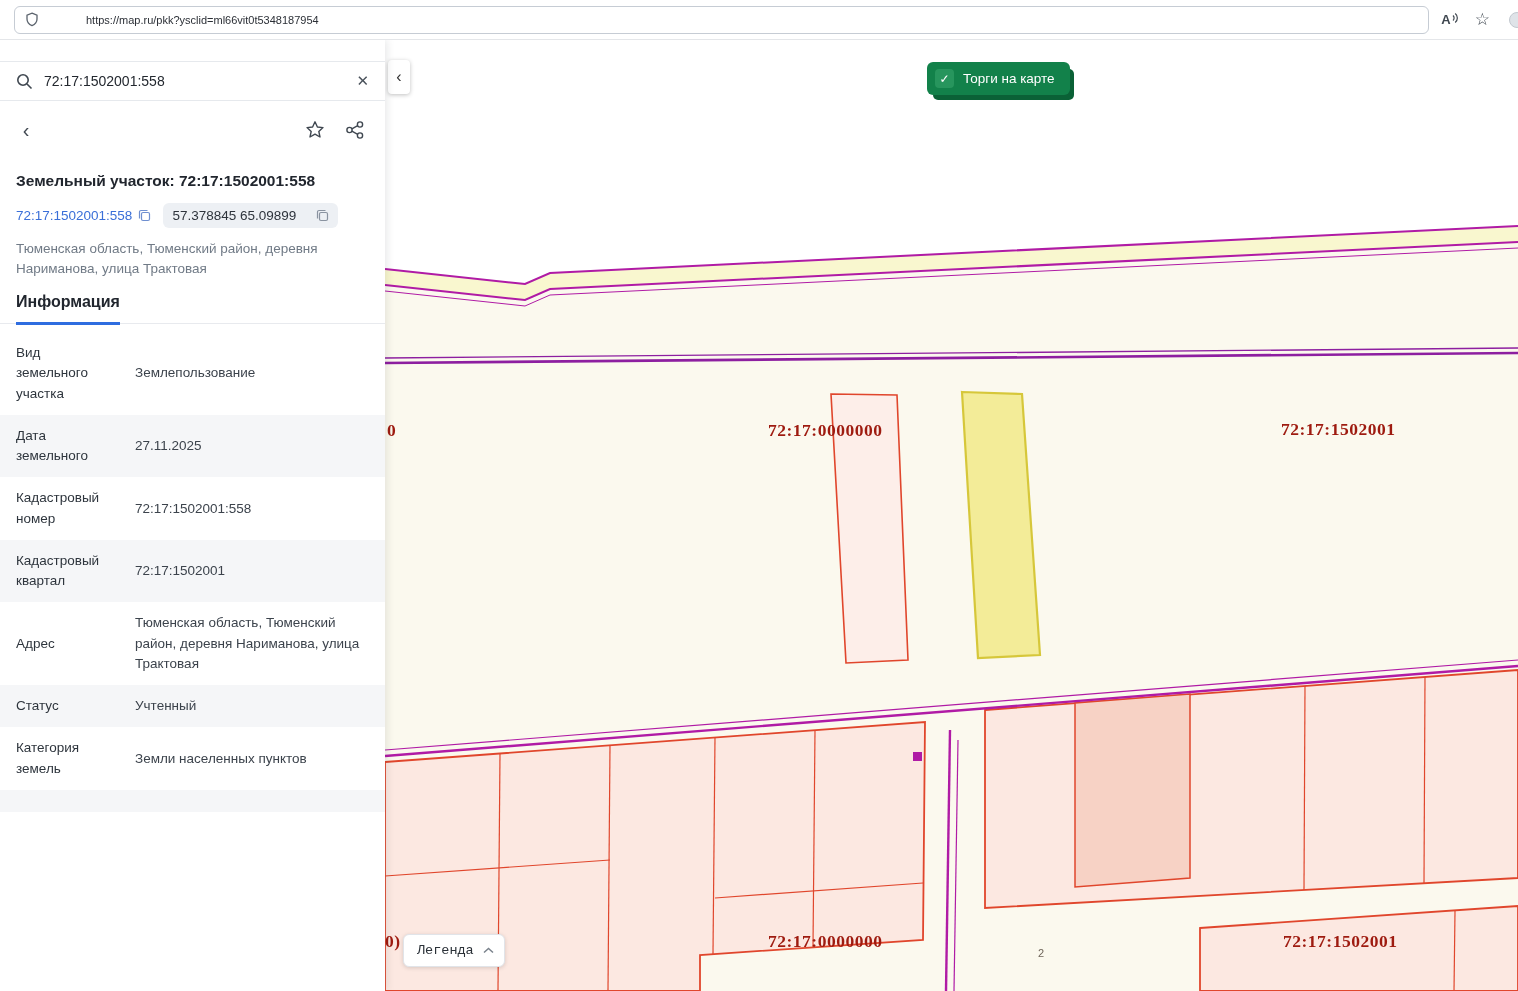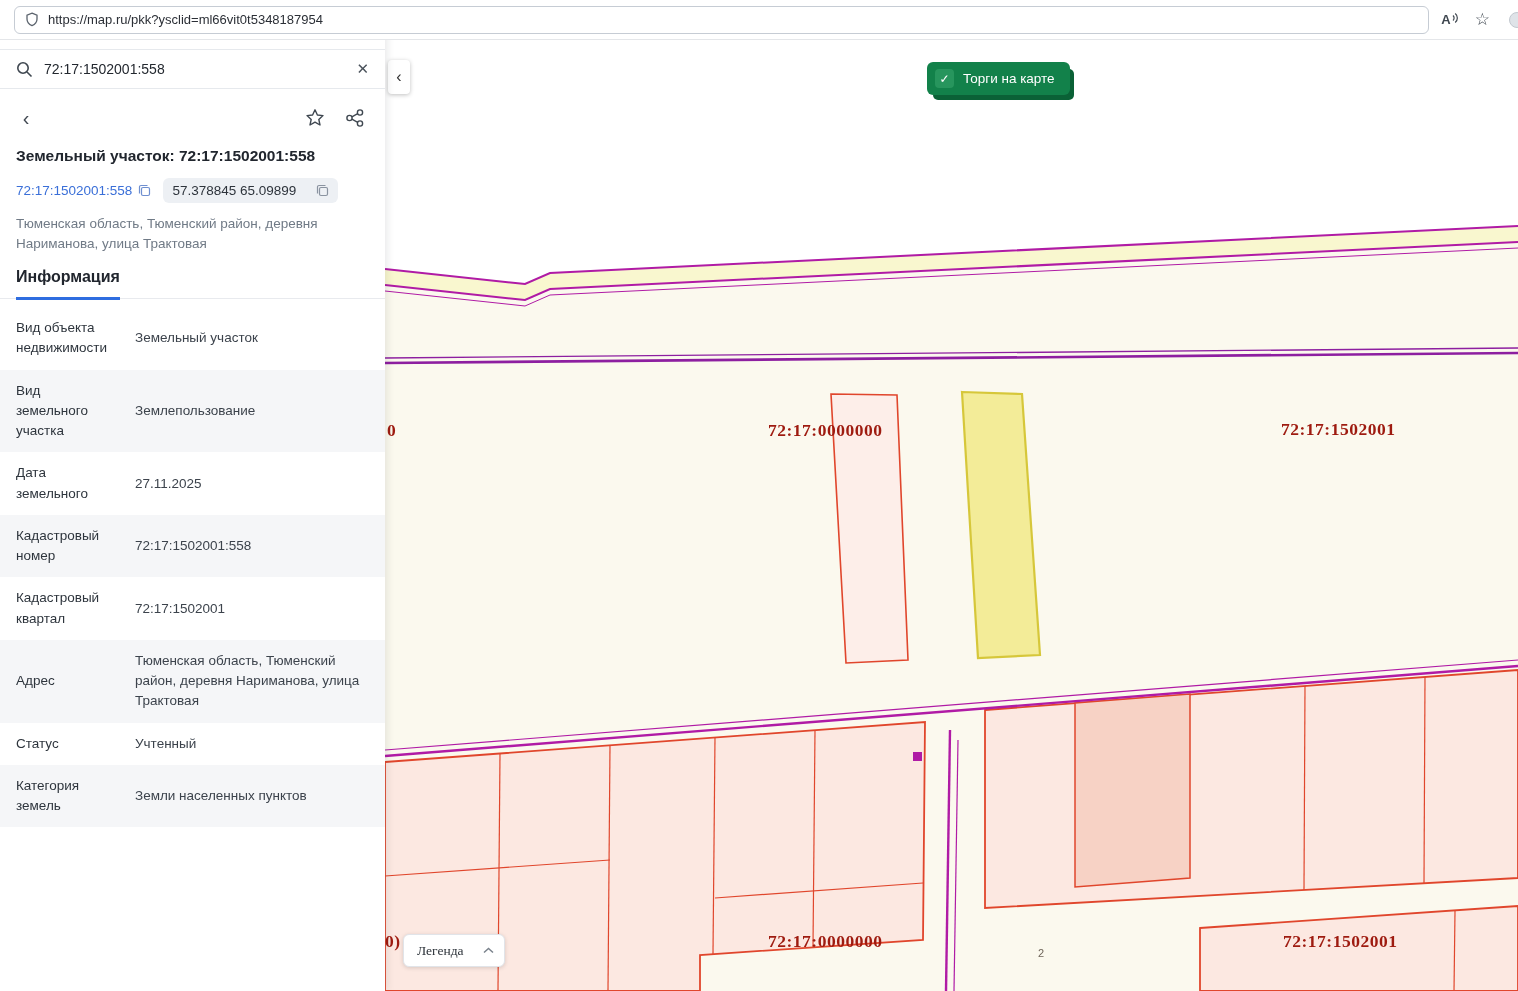--- a/index.html
+++ b/index.html
@@ -5,42 +5,42 @@
   * { box-sizing: border-box; margin: 0; padding: 0; }
   html,body { width:1518px; height:991px; overflow:hidden; }
   body { font-family: "Liberation Sans", sans-serif; background:#fff; }
   .page { position:relative; width:1518px; height:991px; overflow:hidden; background:#fff; }
 
   
   .browser-bar { position:absolute; top:0; left:0; right:0; height:40px; background:#fff;
     border-bottom:1px solid #e4e6e9; display:flex; align-items:center; padding:0 14px; z-index:40; }
   .url-bar { flex:1; height:28px; border:1px solid #c6ccd4; border-radius:6px; display:flex;
     align-items:center; gap:9px; padding:0 10px; margin-right:12px; background:#fff; cursor:text; }
-  .url-text { font-size:13px; color:#2b2f36; white-space:nowrap; }
+  .url-text { font-size:11px; color:#2b2f36; white-space:nowrap;margin-left:38px; }
   .bar-icons { display:flex; align-items:center; gap:16px; color:#3f4750; padding-right:14px; }
   .read-aloud { background:none; border:none; display:flex; align-items:flex-start; gap:1px;
     color:#3f4750; font-weight:600; font-size:13px; cursor:pointer; }
   .star-btn { background:none; border:none; font-size:17px; color:#3f4750; cursor:pointer; line-height:1; }
   .partial-avatar { position:absolute; right:-7px; top:12px; width:16px; height:16px; border-radius:50%;
     background:#dfe3e8; border:1px solid #c2c8cf; }
 
   
-  .sidebar { position:absolute; top:28px; left:0; width:385px; bottom:0; background:#fff; z-index:30;
+  .sidebar { position:absolute; top:40px; left:0; width:385px; bottom:0; background:#fff; z-index:30;
     box-shadow:2px 0 8px rgba(20,30,40,.10); overflow:hidden; }
   .search-row { margin-top:21px; height:40px; border-top:1px solid #e6e9ed; border-bottom:1px solid #e6e9ed;
     display:flex; align-items:center; padding:0 16px; gap:11px; }
   .search-row input { flex:1; border:none; outline:none; font-size:14px; color:#23282f; font-family:inherit; }
   .icon-btn { background:none; border:none; cursor:pointer; display:flex; align-items:center;
     justify-content:center; color:#3f4750; }
   .clear-btn { font-size:15px; color:#4a525b; }
   .actions-row { display:flex; align-items:center; padding:15px 20px 10px 12px; }
   .back-btn { width:28px; height:28px; font-size:20px; color:#3f4750; }
   .spacer { flex:1; }
   .actions-row .icon-btn + .icon-btn { margin-left:20px; }
-  .page-title { margin:5px 16px 0; font-size:15.5px; font-weight:700; color:#21262e; }
+  .page-title { margin:18px 16px 0; font-size:15.5px; font-weight:700; color:#21262e; }
   .chips { margin:13px 16px 0; display:flex; align-items:center; gap:12px; }
   .chip-link { display:flex; align-items:center; gap:6px; font-size:13.5px; color:#3a6fd8; cursor:pointer; }
   .chip-gray { display:flex; align-items:center; gap:20px; font-size:13.5px; color:#2e343c;
     background:#edf0f4; border-radius:6px; padding:5px 9px; }
   .address { margin:11px 16px 0; width:330px; font-size:13.5px; line-height:1.45; color:#707a86; }
   .tabs { margin-top:15px; padding:0 16px; border-bottom:1px solid #e8eaee; }
   .tab { display:inline-block; padding-bottom:11px; font-size:16px; font-weight:700; color:#21262e;
     border-bottom:3px solid #2f6de0; margin-bottom:-2px; cursor:pointer; }
   .info-table { margin-top:8px; }
   .irow { display:flex; align-items:center; padding:11px 16px; gap:21px; }
@@ -59,21 +59,21 @@
     cursor:pointer; z-index:5; }
   .torgi { position:absolute; left:542px; top:22px; height:33px; padding:0 15px 0 8px; background:#12814a;
     color:#fff; border:none; border-radius:6px; display:flex; align-items:center; gap:9px;
     font-size:13.5px; font-weight:500; font-family:inherit; cursor:pointer;
     box-shadow:5px 6px 0 -1px #0a6136; z-index:5; }
   .torgi-check { width:19px; height:19px; background:#27955d; border-radius:4px; display:flex;
     align-items:center; justify-content:center; font-size:12px; color:#fff; }
   .legend { position:absolute; left:18px; bottom:24px; width:102px; height:33px; background:#fff;
     border:1px solid #e1e4e9; border-radius:6px; box-shadow:0 1px 4px rgba(0,0,0,.15); display:flex;
     align-items:center; justify-content:space-between; padding:0 10px 0 13px; font-size:13.5px;
-    color:#2b3138; font-family:Liberation Serif, serif; cursor:pointer; z-index:5; }
+    color:#2b3138; font-family:Liberation Mono, monospace; cursor:pointer; z-index:5; }
 </style>
 </head>
 <body>
 
 <div class="page">
 
   <header class="browser-bar">
     <div class="url-bar">
       <svg width="14" height="15" viewBox="0 0 14 15">
         <path d="M7 1.2 L12 3.2 V7 C12 10.2 9.6 12.6 7 13.6 C4.4 12.6 2 10.2 2 7 V3.2 Z" fill="none" stroke="#5b636d" stroke-width="1.3"></path>
@@ -143,24 +143,20 @@
     </div>
 
     <p class="address">Тюменская область, Тюменский район, деревня Нариманова, улица Трактовая</p>
 
     <div class="tabs">
       <div class="tab">Информация</div>
     </div>
 
     <div class="info-table">
       <div class="irow">
-        <div class="ilabel">Вид объекта недвижимости</div>
-        <div class="ivalue">Земельный участок</div>
-      </div>
-      <div class="irow">
         <div class="ilabel">Вид земельного участка</div>
         <div class="ivalue">Землепользование</div>
       </div>
       <div class="irow">
         <div class="ilabel">Дата земельного</div>
         <div class="ivalue">27.11.2025</div>
       </div>
       <div class="irow">
         <div class="ilabel">Кадастровый номер</div>
         <div class="ivalue">72:17:1502001:558</div>

